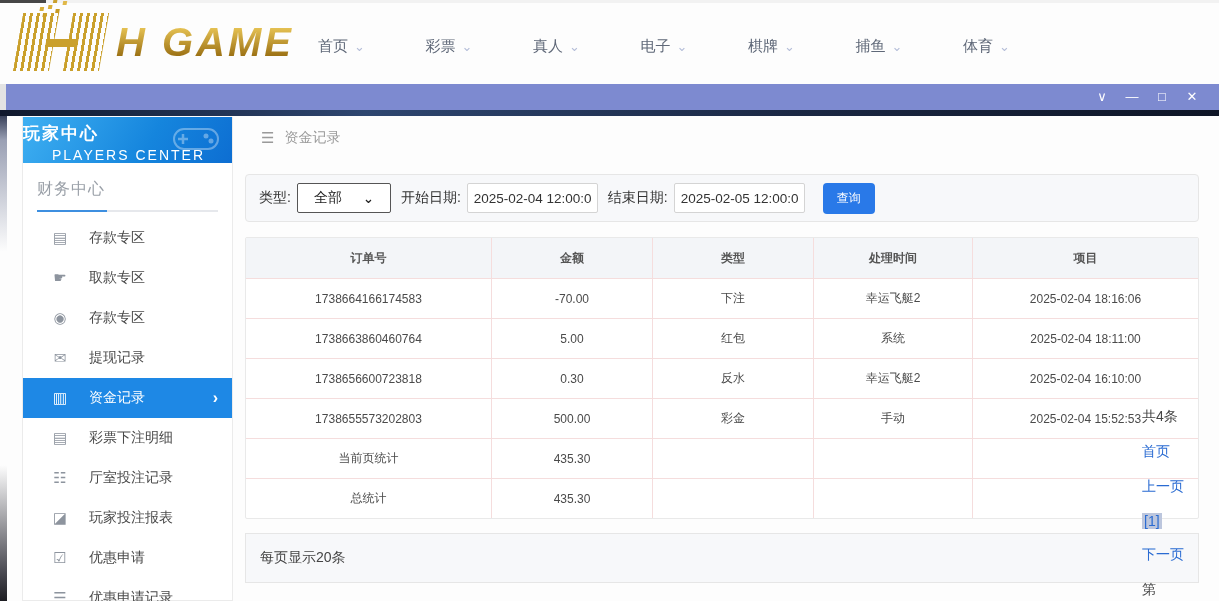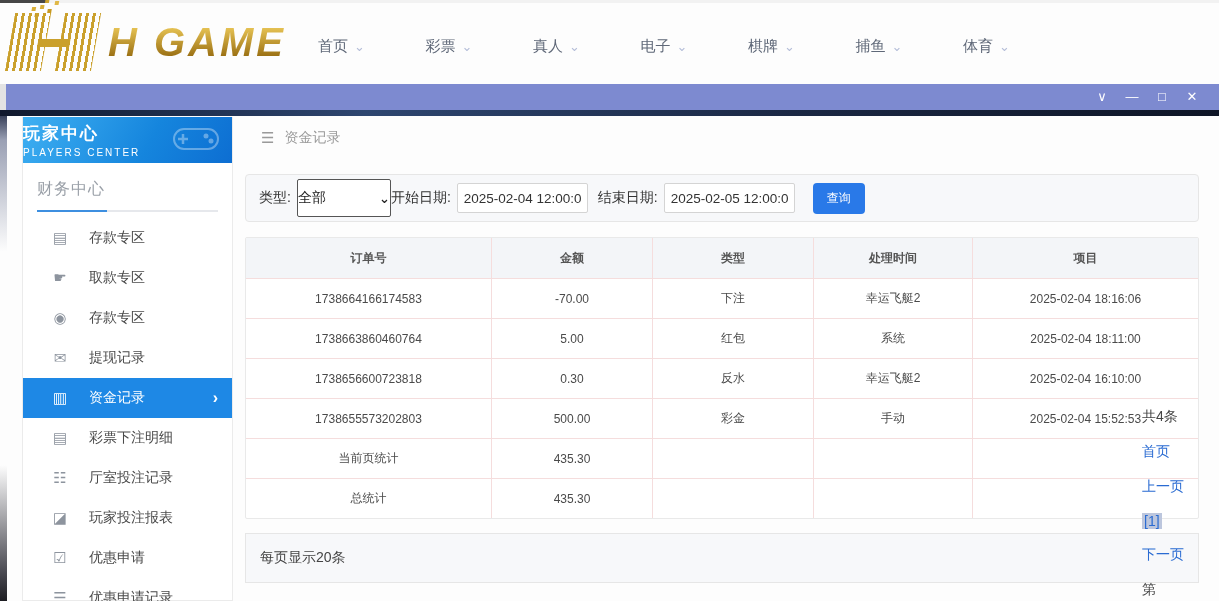--- a/index.html
+++ b/index.html
@@ -6,21 +6,21 @@
   html,body { width:1219px; height:601px; }
   body { font-family:"Liberation Sans","DejaVu Sans",sans-serif; background:#fff; overflow:hidden; }
   .page { position:relative; width:1219px; height:601px; background:#fff; overflow:hidden; }
 
   
   .top-strip { position:absolute; top:0; left:0; right:0; height:3px; background:#f2f2f2; }
   .dark-notch { position:absolute; top:0; left:0; width:46px; height:4px; background:#474747; }
   .top-header { position:absolute; top:3px; left:0; right:0; height:81px; background:#fdfdfd; }
 
   
-  .logo { position:absolute; left:8px; top:10px; display:flex; align-items:center;justify-content:center; }
+  .logo { position:absolute; left:16px; top:10px; display:flex; align-items:center;justify-content:center; }
   .logo-mark { position:relative; width:92px; height:58px; transform:skewX(-10deg); }
   .logo-mark .stripeL, .logo-mark .stripeR {
     position:absolute; top:0; bottom:0; width:36px;
     background:repeating-linear-gradient(90deg,#caa02c 0 3px, rgba(0,0,0,0) 3px 7px);
   }
   .logo-mark .stripeL { left:2px; }
   .logo-mark .stripeR { left:52px; }
   .logo-mark .crossbar { position:absolute; left:30px; top:26px; width:32px; height:8px; background:#caa02c; }
   .logo-mark .dots { position:absolute; left:18px; top:-6px; width:4px; height:4px; background:#d8ae38;
     box-shadow:8px -2px 0 #d8ae38, 16px 2px 0 #c89a20, 4px 6px 0 #c89a20, 22px -6px 0 #e0b848, 12px -8px 0 #caa02c; }
@@ -43,38 +43,38 @@
 
   
   .workspace { position:absolute; top:116px; left:0; right:0; bottom:0; background:#fdfdfd; }
   .left-edge { position:absolute; left:0; top:116px; bottom:0; width:7px;
     background:linear-gradient(180deg,#39415a 0%,#9aa0b4 5%,rgba(255,255,255,0) 28%,rgba(255,255,255,0) 72%,#4a4a52 94%,#1d1d22 100%); }
 
   
   .sidebar { position:absolute; left:22px; top:117px; width:211px; bottom:0; background:#fff; border:1px solid #ebebeb; border-top:none; }
   .sidebar-header { position:relative; height:46px; background:linear-gradient(120deg,#3fb0f2 0%,#1585dd 60%,#0d6ed2 100%); color:#fff; padding:5px 0 0 0; overflow:hidden; }
   .sidebar-title { font-size:17px; font-weight:bold; letter-spacing:2px; }
-  .sidebar-subtitle { font-size:10px; letter-spacing:2px; margin-top:2px; }
+  .sidebar-subtitle { font-size:14px; letter-spacing:2px; margin-top:2px;margin-left:29px; }
   .gamepad { position:absolute; right:10px; top:4px; opacity:.35; }
   .sidebar-section { padding:16px 14px 10px 14px; color:#9aa0a8; font-size:16px; letter-spacing:1px; }
   .section-underline { margin:0 14px 6px 14px; height:2px; background:linear-gradient(90deg,#3d8fe0 0 70px,#e6e8ec 70px); }
   .menu-item { height:40px; display:flex; align-items:center; padding-left:28px; cursor:pointer; color:#4a4a4a; font-size:14px; position:relative; }
   .menu-icon { width:18px; color:#8d949e; font-size:15px; margin-right:20px; text-align:center; }
   .menu-item.active { background:#1e88e5; color:#fff; }
   .menu-item.active .menu-icon { color:#fff; }
   .active-chevron { position:absolute; right:14px; color:#fff; font-size:16px; font-weight:bold; }
 
   
   .main { position:absolute; left:245px; top:117px; width:954px; bottom:0; }
   .breadcrumb { position:absolute; top:12px; left:16px; display:flex; align-items:center; gap:10px; color:#9a9a9a; font-size:14px; }
   .bc-menu-icon { font-size:15px; color:#9a9a9a; }
 
   .filter-box { position:absolute; top:57px; left:0; right:0; height:48px; background:#f7f8fa; border:1px solid #e6e6e6; border-radius:4px; display:flex; align-items:center; padding:0 13px; }
   .f-label { font-size:14px; color:#333; margin-right:6px; white-space:nowrap; }
-  .f-select { width:94px; height:38px; border:1px solid #555; border-radius:2px; background:#fff; display:flex; align-items:center; justify-content:space-between; padding:0 0; font-size:14px; color:#222; cursor:pointer; }
+  .f-select { width:94px; height:30px; border:1px solid #555; border-radius:2px; background:#fff; display:flex; align-items:center; justify-content:space-between; padding:0 16px; font-size:14px; color:#222; margin-right:10px; cursor:pointer; }
   .f-select-chevron { font-size:13px; color:#222; font-weight:bold; }
   .f-input { width:131px; height:30px; border:1px solid #d4d4d4; border-radius:2px; background:#fff; font-size:13.5px; color:#333; padding:0 6px; margin-right:10px; font-family:"Liberation Sans","DejaVu Sans",sans-serif; }
   .search-btn { margin-left:8px; height:31px; padding:0 14px; background:#2979e8; color:#fff; font-size:12px; border:none; border-radius:4px; cursor:pointer; }
 
   .tbl { position:absolute; top:120px; left:0; right:0; border:1px solid #e9e9e9; border-radius:2px; background:#fff; }
   .tr { display:grid; grid-template-columns:246px 161px 161px 159px 225px; height:40px; }
   .tr + .tr { border-top:1px solid #f5dddd; }
   .td { display:flex; align-items:center; justify-content:center; border-right:1px solid #f5dddd; font-size:12px; color:#4a4a4a; overflow:hidden; white-space:nowrap; }
   .td:last-child { border-right:none; }
   .thead { background:#f3f5f8; }

